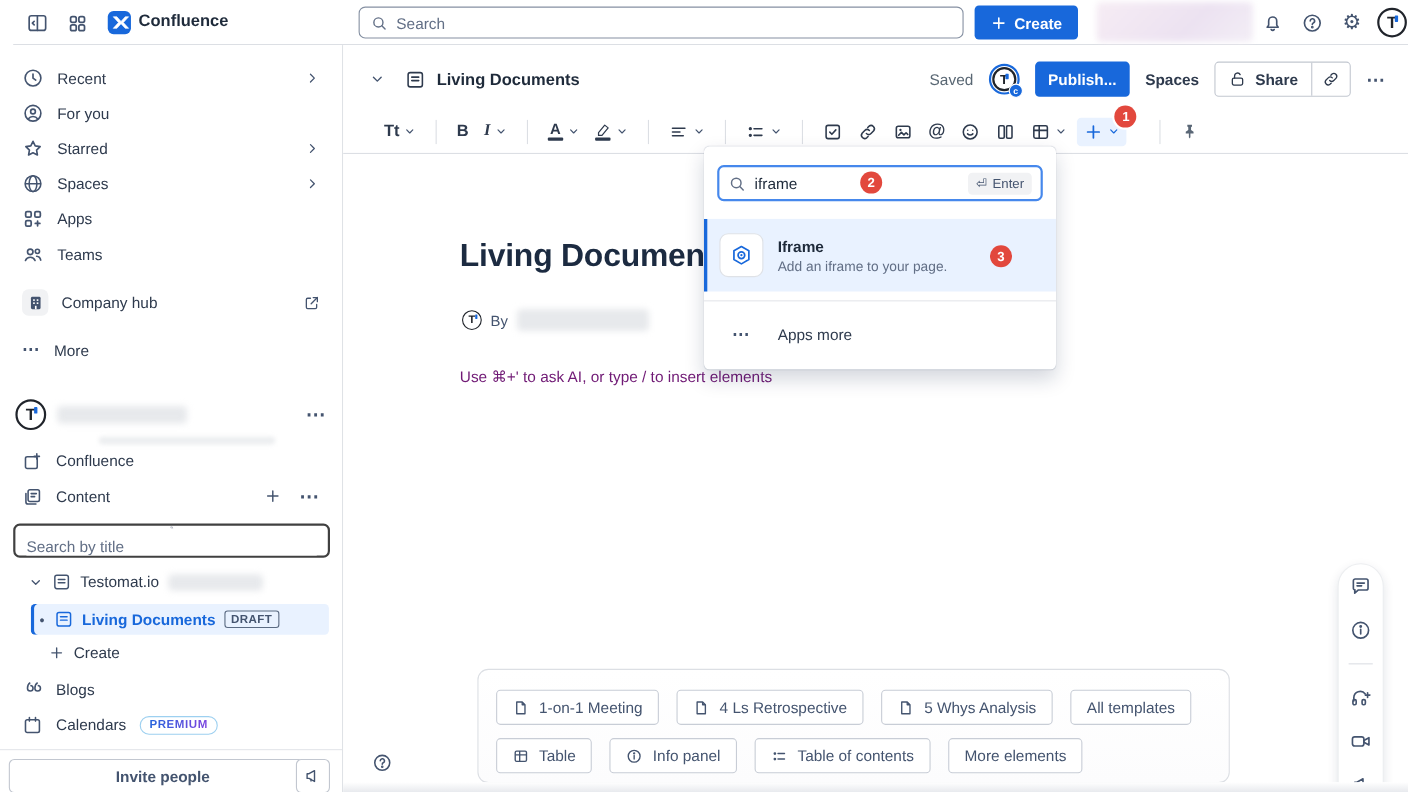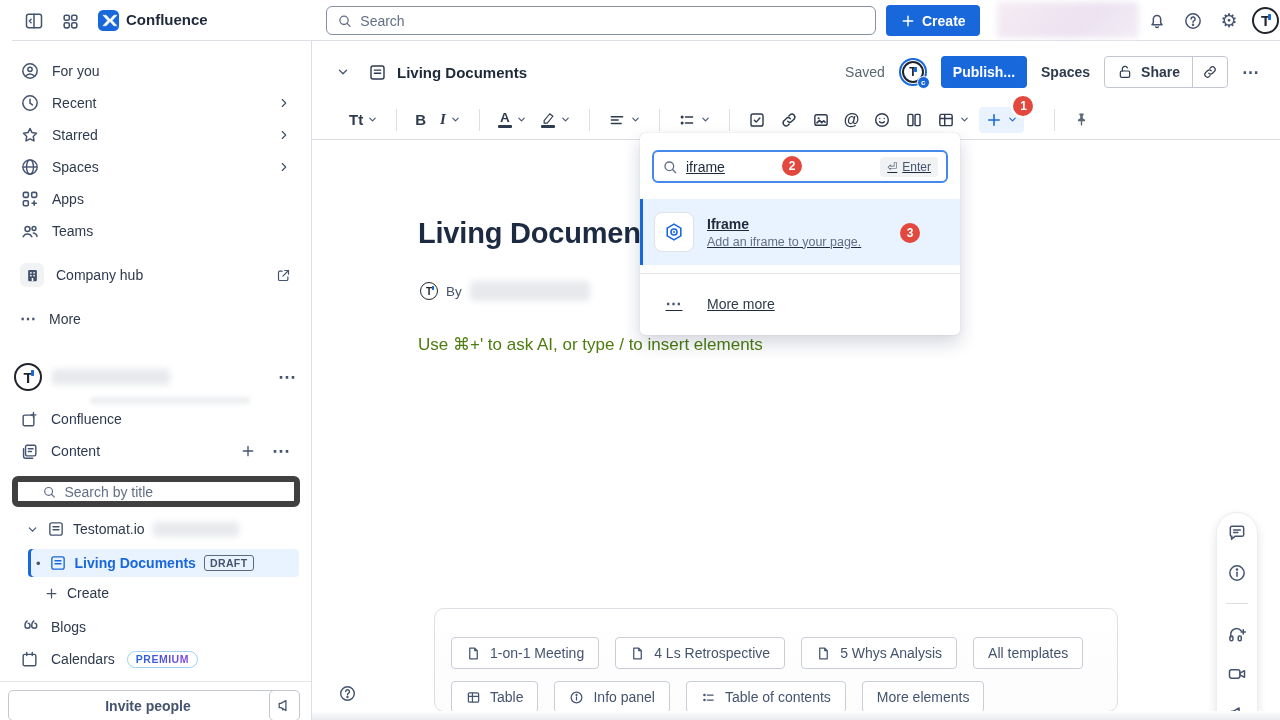--- a/index.html
+++ b/index.html
@@ -27,21 +27,21 @@
   #sidebar { position:absolute; top:41px; left:0; width:312px; height:679px; background:#fff; border-right:1px solid #dcdfe4; }
   .srow { position:absolute; left:8px; right:8px; height:32px; display:flex; align-items:center; gap:12px; padding:0 12px; border-radius:6px; cursor:pointer; font-size:14px; color:#2e3a4d; font-weight:500; }
   .srow .spacer { flex:1; }
   .side-nav { position:absolute; top:14px; left:0; right:0; }
   .side-nav .srow { position:relative; left:0; margin:0 8px; }
   .glyph { font-size:18px; line-height:1; color:#44546F; }
   .hub-chip { width:24px; height:24px; background:#f1f2f4; border-radius:6px; display:flex; align-items:center; justify-content:center; }
   .ws-header { position:absolute; top:319px; left:8px; right:8px; height:34px; display:flex; align-items:center; gap:10px; padding:0 6px; }
   .ws-blur { width:118px; height:16px; background:#e7e9ec; }
   .ws-subblur { position:absolute; top:356px; left:90px; width:160px; height:7px; background:#eceef0; border-radius:3px; filter:blur(2px); }
-  #side-search { position:absolute; top:435px; left:12px; width:288px; height:31px; border:6px solid #404040; border-radius:6px; display:flex; align-items:center; gap:8px; padding:0 24px; }
+  #side-search { position:absolute; top:435px; left:12px; width:288px; height:31px; border:2px solid #404040; border-radius:6px; display:flex; align-items:center; gap:8px; padding:0 10px;flex-direction:column; }
   #side-search input { border:none; outline:none; width:100%; font-size:14px; color:#333; font-family:"Liberation Sans",sans-serif; }
   #side-search input::placeholder { color:#626F86; }
   .tree-row { position:absolute; left:8px; right:8px; height:28px; display:flex; align-items:center; gap:8px; font-size:14px; color:#2e3a4d; font-weight:500; cursor:pointer; }
   .tree-selected { background:#E9F2FF; border-radius:4px; left:28px; right:12px; box-shadow:inset 3px 0 0 #1868DB; padding-left:8px; }
   .tree-selected .pg { color:#1868DB; font-weight:600; }
   .draft-badge { border:1px solid #5a6a82; border-radius:3px; color:#44546F; font-size:10.5px; font-weight:700; padding:1px 5px; letter-spacing:.4px; }
   .premium-badge { border:1px solid #9dd0f0; border-radius:9px; font-size:10.5px; font-weight:800; padding:1.5px 8px; letter-spacing:.5px; background:linear-gradient(90deg,#1868DB,#8b3fe0); -webkit-background-clip:text; background-clip:text; color:transparent; }
   .side-divider { position:absolute; top:640px; left:0; right:0; border-top:1px solid #e4e6ea; }
   #invite-btn { position:absolute; top:649px; left:8px; width:280px; height:31px; border:1px solid #c2c7d0; border-radius:5px; background:#fff; font-size:14px; font-weight:600; color:#44546F; cursor:pointer; font-family:"Liberation Sans",sans-serif; }
   #side-megaphone { position:absolute; top:649px; left:269px; width:31px; height:31px; border:1px solid #c2c7d0; border-radius:5px; background:#fff; }
@@ -64,44 +64,44 @@
   #toolbar { position:absolute; top:59px; left:0; right:0; height:40px; border-bottom:1px solid #dcdfe4; display:flex; align-items:center; padding-left:32px; gap:4px; }
   .tb { display:flex; align-items:center; gap:2px; padding:4px 5px; border-radius:4px; cursor:pointer; color:#2e3a4d; }
   .tb .lab { font-size:15px; font-weight:600; }
   .tb-sep { width:1px; height:22px; background:#dcdfe4; margin:0 9px; }
   .chev8 { margin-left:2px; }
   #plus-btn { position:relative; background:#E9F2FF; color:#1868DB; padding:4px 6px; }
   .num-badge { width:20px; height:20px; border-radius:50%; background:#E2483D; color:#fff; font-size:12px; font-weight:700; display:flex; align-items:center; justify-content:center; }
   #badge-1 { position:absolute; top:-11px; right:-9px; box-shadow:0 0 0 2px #fff; }
 
   
-  #insert-menu { position:absolute; left:328px; top:92px; width:320px; background:#fff; border-radius:5px; box-shadow:0 8px 18px rgba(9,30,66,.18), 0 0 1px rgba(9,30,66,.25); z-index:20; padding-bottom:8px;text-decoration:underline; }
+  #insert-menu { position:absolute; left:328px; top:92px; width:320px; background:#fff; border-radius:5px; box-shadow:0 8px 18px rgba(9,30,66,.18), 0 0 1px rgba(9,30,66,.25); z-index:20; padding-bottom:8px; }
   #insert-search { position:relative; margin:17px 12px 16px; height:33px; border:2px solid #4688EC; border-radius:6px; display:flex; align-items:center; gap:8px; padding:0 8px; }
   #insert-search input { border:none; outline:none; width:110px; font-size:14px; color:#1e2a3a; font-family:"Liberation Sans",sans-serif; }
   #badge-2 { position:absolute; left:128px; top:4px; }
   .enter-chip { margin-left:auto; background:#f1f2f4; border-radius:4px; padding:3px 7px; font-size:12px; color:#44546F; display:flex; gap:5px; align-items:center; }
   .insert-item { position:relative; display:flex; align-items:center; gap:13px; padding:13px 14px; cursor:pointer; }
   .insert-item.selected { background:#E9F2FF; box-shadow:inset 3px 0 0 #1868DB; }
   .insert-icobox { width:40px; height:40px; background:#fff; border:1px solid #dfe2e7; border-radius:8px; display:flex; align-items:center; justify-content:center; }
   .insert-title { font-size:14px; font-weight:600; color:#1e2a3a; }
   .insert-desc { font-size:12.5px; color:#626F86; margin-top:3px; }
   #badge-3 { position:absolute; right:40px; top:24px; }
   .menu-divider { border-top:1px solid #e4e6ea; margin:8px 0; }
   .view-more { display:flex; align-items:center; gap:13px; padding:12px 14px 14px; cursor:pointer; font-size:14px; color:#2e3a4d; }
   .view-more .dots { width:40px; text-align:center; font-size:16px; letter-spacing:1px; color:#44546F; font-weight:700; }
 
   
   #page-title { position:absolute; left:106px; top:176px; font-size:29px; font-weight:700; color:#1c2b41; letter-spacing:-.2px; }
   #byline { position:absolute; left:108px; top:240px; display:flex; align-items:center; gap:8px; }
   #byline .by { font-size:13.5px; color:#44546F; }
   .byline-blur { width:120px; height:20px; background:#e7e9ec; }
-  #ai-placeholder { position:absolute; left:106px; top:293px; font-size:17px; color:#4d7c0f; }
+  #ai-placeholder { position:absolute; left:106px; top:293px; font-size:14px; color:#701a75; }
 
   
-  #templates { position:absolute; left:122px; top:567px; width:684px; height:104px; border:1px solid #dcdfe4; border-radius:10px; background:linear-gradient(#ffffff,#fcfcfd); padding:28px 16px; }
+  #templates { position:absolute; left:122px; top:567px; width:684px; height:104px; border:1px solid #dcdfe4; border-radius:10px; background:linear-gradient(#ffffff,#fcfcfd); padding:18px 16px; }
   .tmpl-row { display:flex; gap:16px; }
   .tmpl-row + .tmpl-row { margin-top:12px; }
   .tmpl-btn { height:32px; display:flex; align-items:center; gap:9px; padding:0 14px; background:#fff; border:1px solid #c8cdd6; border-radius:4px; font-size:14px; font-weight:500; color:#44546F; cursor:pointer; font-family:"Liberation Sans",sans-serif; }
 
   #help-btn { position:absolute; left:26px; top:643px; }
 
   
   #right-rail { position:absolute; left:904px; top:471px; width:42px; height:260px; background:#fff; border:1px solid #eceef0; border-radius:21px; box-shadow:0 4px 10px rgba(9,30,66,.12); display:flex; flex-direction:column; align-items:center; padding-top:10px; gap:20px; }
   .rail-divider { width:22px; border-top:1px solid #dcdfe4; }
   #bottom-fade { position:absolute; left:0; right:0; bottom:0; height:9px; background:linear-gradient(#ffffff,#e8eaee); }
@@ -172,35 +172,35 @@
       <span>T</span>
         <span class="tick" style="width:3px;height:6px;top:5px;right:6px;"></span>
     </span>
   </div>
 
   <div id="sidebar">
     <div class="side-nav">
       <div class="srow">
         <svg width="20" height="20" viewBox="0 0 24 24" fill="none" stroke="#44546F" stroke-width="1.8" stroke-linecap="round">
             <circle cx="12" cy="12" r="8.6"></circle>
-            <circle cx="12" cy="10" r="2.6"></circle>
-            <path d="M6.8 18.2a6.3 6.3 0 0 1 10.4 0"></path>
-          </svg>
-        <span>For you</span>
-      </div>
-      <div class="srow">
-        <svg width="20" height="20" viewBox="0 0 24 24" fill="none" stroke="#44546F" stroke-width="1.8" stroke-linecap="round">
-            <circle cx="12" cy="12" r="8.6"></circle>
             <path d="M12 7.5V12l3 2.2"></path>
           </svg>
         <span>Recent</span>
         <span class="spacer"></span>
         <svg width="14" height="14" viewBox="0 0 24 24" fill="none" stroke="#44546F" stroke-width="2" stroke-linecap="round" stroke-linejoin="round">
             <path d="M9 6l6 6-6 6"></path>
           </svg>
+      </div>
+      <div class="srow">
+        <svg width="20" height="20" viewBox="0 0 24 24" fill="none" stroke="#44546F" stroke-width="1.8" stroke-linecap="round">
+            <circle cx="12" cy="12" r="8.6"></circle>
+            <circle cx="12" cy="10" r="2.6"></circle>
+            <path d="M6.8 18.2a6.3 6.3 0 0 1 10.4 0"></path>
+          </svg>
+        <span>For you</span>
       </div>
       <div class="srow">
         <svg width="20" height="20" viewBox="0 0 24 24" fill="none" stroke="#44546F" stroke-width="1.8" stroke-linejoin="round">
             <path d="M12 4.2l2.4 4.9 5.4.8-3.9 3.8.9 5.4-4.8-2.5-4.8 2.5.9-5.4L4.2 9.9l5.4-.8z"></path>
           </svg>
         <span>Starred</span>
         <span class="spacer"></span>
         <svg width="14" height="14" viewBox="0 0 24 24" fill="none" stroke="#44546F" stroke-width="2" stroke-linecap="round" stroke-linejoin="round">
             <path d="M9 6l6 6-6 6"></path>
           </svg>
@@ -551,21 +551,21 @@
         </span>
         <span>
           <div class="insert-title">Iframe</div>
           <div class="insert-desc">Add an iframe to your page.</div>
         </span>
         <span id="badge-3" class="num-badge">3</span>
       </div>
       <div class="menu-divider"></div>
       <div class="view-more">
         <span class="dots">⋯</span>
-        <span>More more</span>
+        <span>Apps more</span>
       </div>
     </div>
 
     <div id="page-title">Living Documents</div>
     <div id="byline">
       <span class="tlogo" style="width:18px;height:18px;border-width:1.8px;font-size:10px;">
         <span>T</span>
           <span class="tick" style="width:2px;height:4px;top:3px;right:3.5px;"></span>
       </span>
       <span class="by">By</span>

